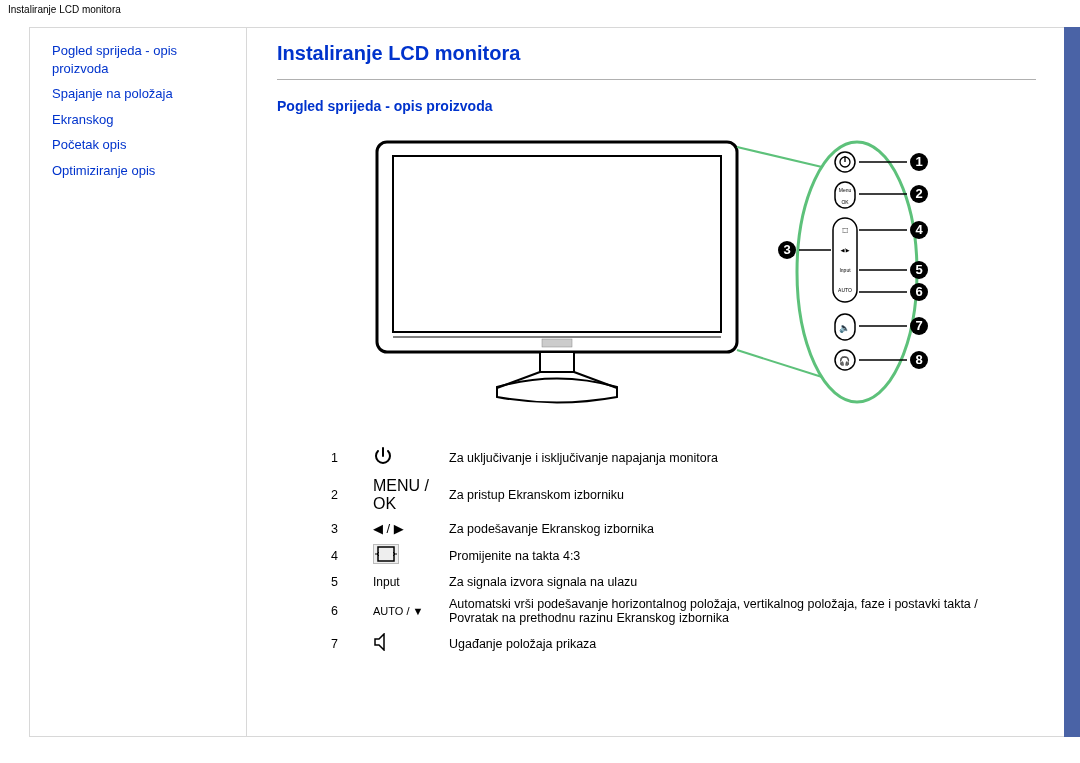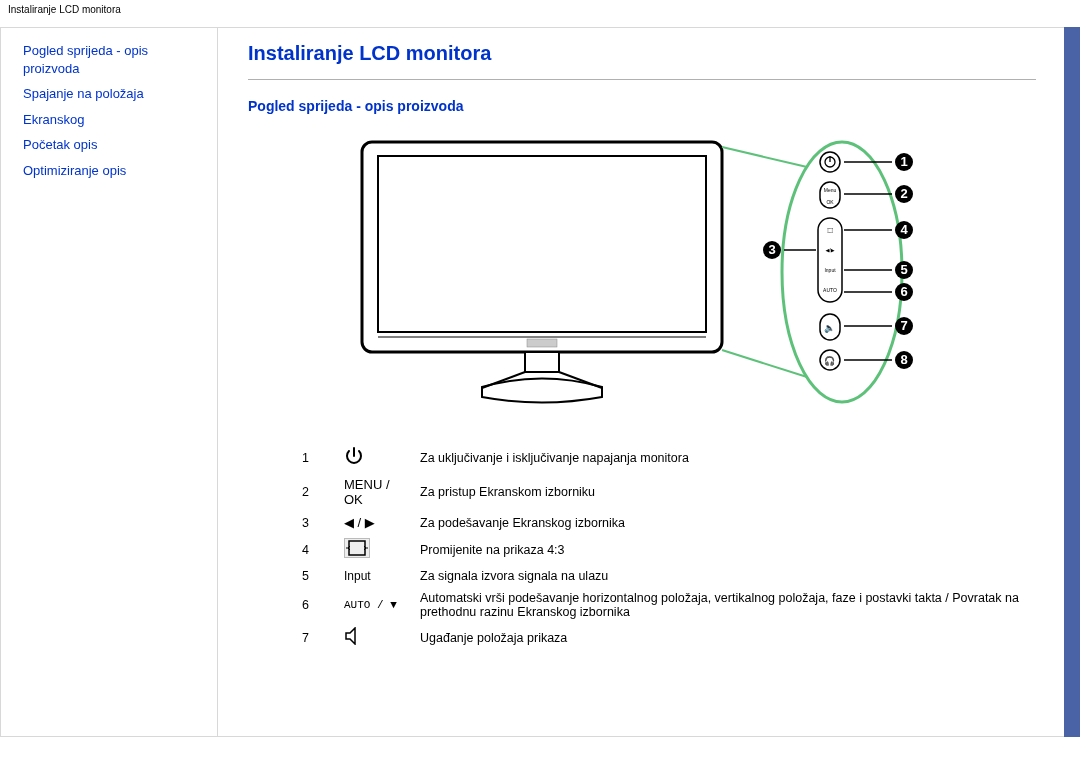--- a/index.html
+++ b/index.html
@@ -13,20 +13,21 @@
   }
   .header-label {
     font-size: 10px;
     padding: 4px 8px 12px 8px;
     color: #000;
   }
   .outer {
     display: flex;
     border-right: 16px solid #4a63a6;
     min-height: 710px;
+    padding-left: 29px;
   }
   .sidebar {
     width: 218px;
     border: 1px solid #d8d8d8;
     padding: 14px 16px 0 22px;
     box-sizing: border-box;
   }
   .sidebar a {
     display: block;
     color: #0033cc;
@@ -203,48 +204,48 @@
         <td class="num-col">1</td>
         <td class="icon-col">
           <svg width="20" height="20" viewBox="0 0 20 20">
                 <path d="M10 2v8 M5 5a7 7 0 1 0 10 0" fill="none" stroke="#000" stroke-width="2" stroke-linecap="round"></path>
               </svg>
         </td>
         <td>Za uključivanje i isključivanje napajanja monitora</td>
       </tr>
       <tr>
         <td class="num-col">2</td>
-        <td class="icon-col" style="font-size:13px;">MENU / OK</td>
+        <td class="icon-col" style="font-size:16px;">MENU / OK</td>
         <td>Za pristup Ekranskom izborniku</td>
       </tr>
       <tr>
         <td class="num-col">3</td>
         <td class="icon-col" style="font-size:13px;">◀ /&nbsp;▶</td>
         <td>Za podešavanje Ekranskog izbornika</td>
       </tr>
       <tr>
         <td class="num-col">4</td>
         <td class="icon-col">
           <span class="icon4-box">
             <svg width="24" height="18" viewBox="0 0 24 18">
                   <rect x="4" y="2" width="16" height="14" fill="none" stroke="#000" stroke-width="1.5"></rect>
                   <path d="M3 9h-2M3 9l2 -2M3 9l2 2 M21 9h2M21 9l-2 -2M21 9l-2 2" stroke="#000" stroke-width="1" fill="none"></path>
                 </svg>
           </span>
         </td>
-        <td>Promijenite na prikaza 4:3</td>
+        <td>Promijenite na takta 4:3</td>
       </tr>
       <tr>
         <td class="num-col">5</td>
         <td class="icon-col" style="font-size:12px;">Input</td>
         <td>Za signala izvora signala na ulazu</td>
       </tr>
       <tr>
         <td class="num-col">6</td>
-        <td class="icon-col" style="font-size:11px; white-space:nowrap;font-family:Liberation Mono, monospace;">AUTO / ▼</td>
+        <td class="icon-col" style="font-size:11px; white-space:nowrap;">AUTO / ▼</td>
         <td>Automatski vrši podešavanje horizontalnog položaja, vertikalnog položaja, faze i postavki takta / Povratak na prethodnu razinu Ekranskog izbornika</td>
       </tr>
       <tr>
         <td class="num-col">7</td>
         <td class="icon-col">
           <svg width="20" height="18" viewBox="0 0 20 18">
                 <path d="M2 6h4l5 -5v16l-5 -5h-4z" fill="none" stroke="#000" stroke-width="1.5"></path>
               </svg>
         </td>
         <td>Ugađanje položaja prikaza</td>

